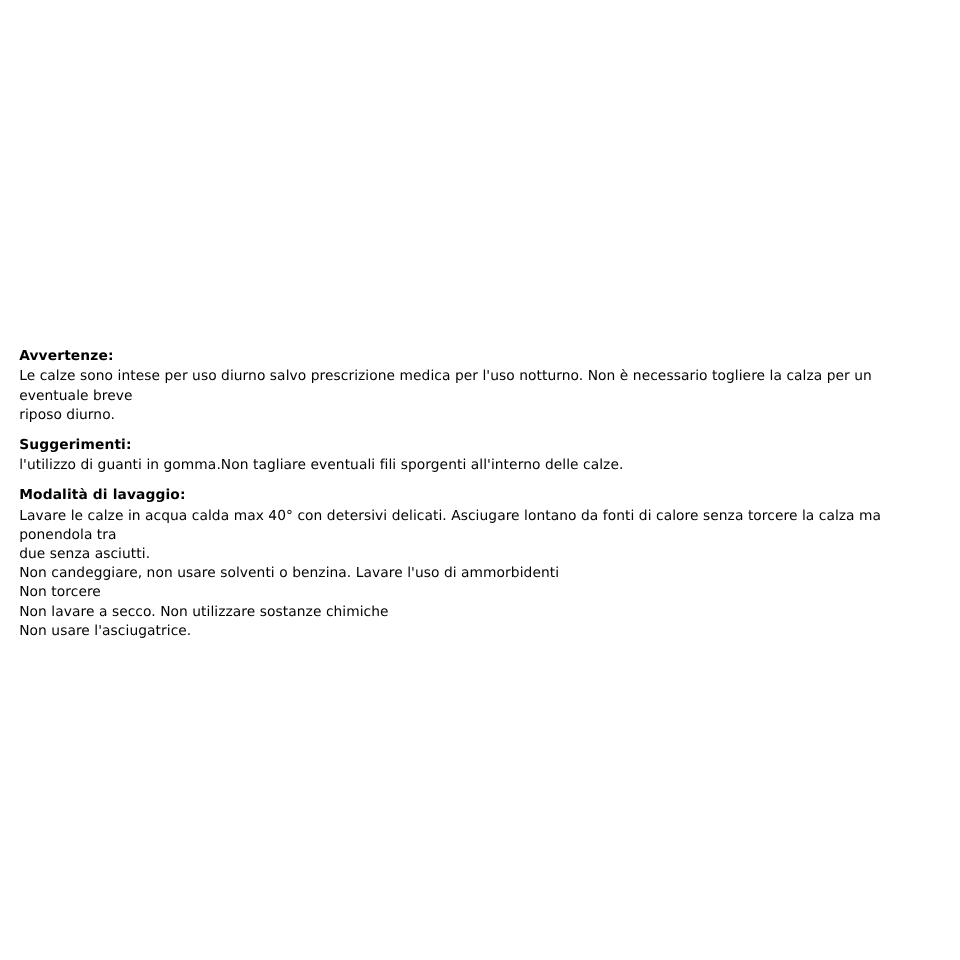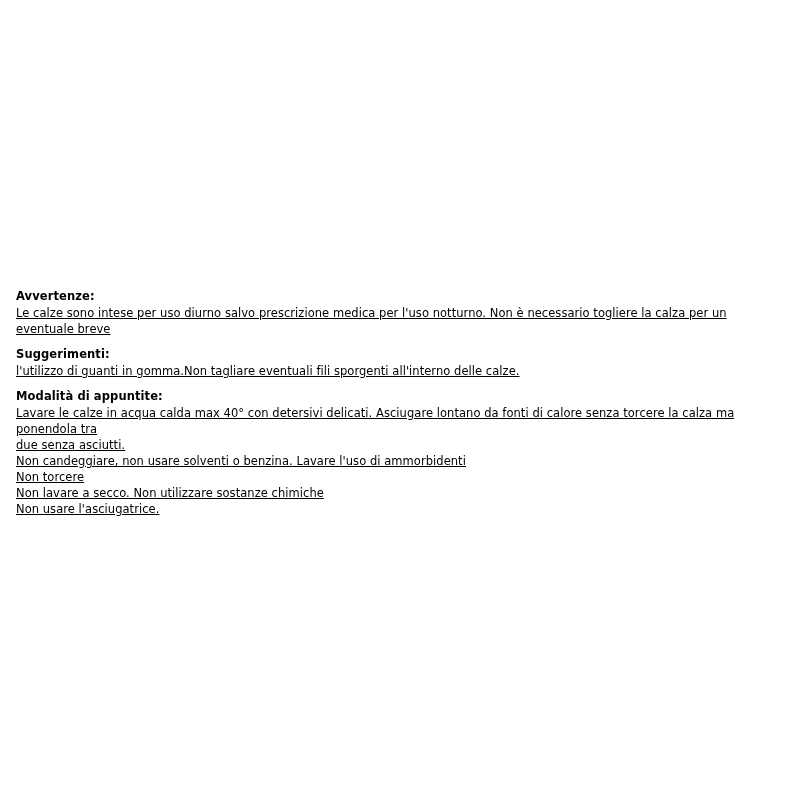--- a/index.html
+++ b/index.html
@@ -43,52 +43,52 @@
   .section-body {
     font-size: 11.5px;
     font-weight: normal;
     line-height: 16px;
     letter-spacing: 0.05px;
     margin: 0;
     color: #000000;
   }
   .section-body .line {
     display: block;
-    text-decoration: underline;
   }
   .spacer-sm {
     height: 7px;
   }
 </style>
 </head>
 <body>
 
 <div class="page">
   <div class="content">
 
     <div class="section">
       <p class="section-heading">Avvertenze:</p>
       <p class="section-body">
         <span class="line">Le calze sono intese per uso diurno salvo prescrizione medica per l'uso notturno. Non è necessario togliere la calza per un eventuale breve</span>
+        <span class="line">riposo diurno.</span>
       </p>
     </div>
 
     <div class="spacer-sm"></div>
 
     <div class="section">
       <p class="section-heading">Suggerimenti:</p>
       <p class="section-body">
         <span class="line">l'utilizzo di guanti in gomma.Non tagliare eventuali fili sporgenti all'interno delle calze.</span>
       </p>
     </div>
 
     <div class="spacer-sm"></div>
 
     <div class="section">
-      <p class="section-heading">Modalità di appuntite:</p>
+      <p class="section-heading">Modalità di lavaggio:</p>
       <p class="section-body">
         <span class="line">Lavare le calze in acqua calda max 40° con detersivi delicati. Asciugare lontano da fonti di calore senza torcere la calza ma ponendola tra</span>
         <span class="line">due senza asciutti.</span>
         <span class="line">Non candeggiare, non usare solventi o benzina. Lavare l'uso di ammorbidenti</span>
         <span class="line">Non torcere</span>
         <span class="line">Non lavare a secco. Non utilizzare sostanze chimiche</span>
         <span class="line">Non usare l'asciugatrice.</span>
       </p>
     </div>
 

